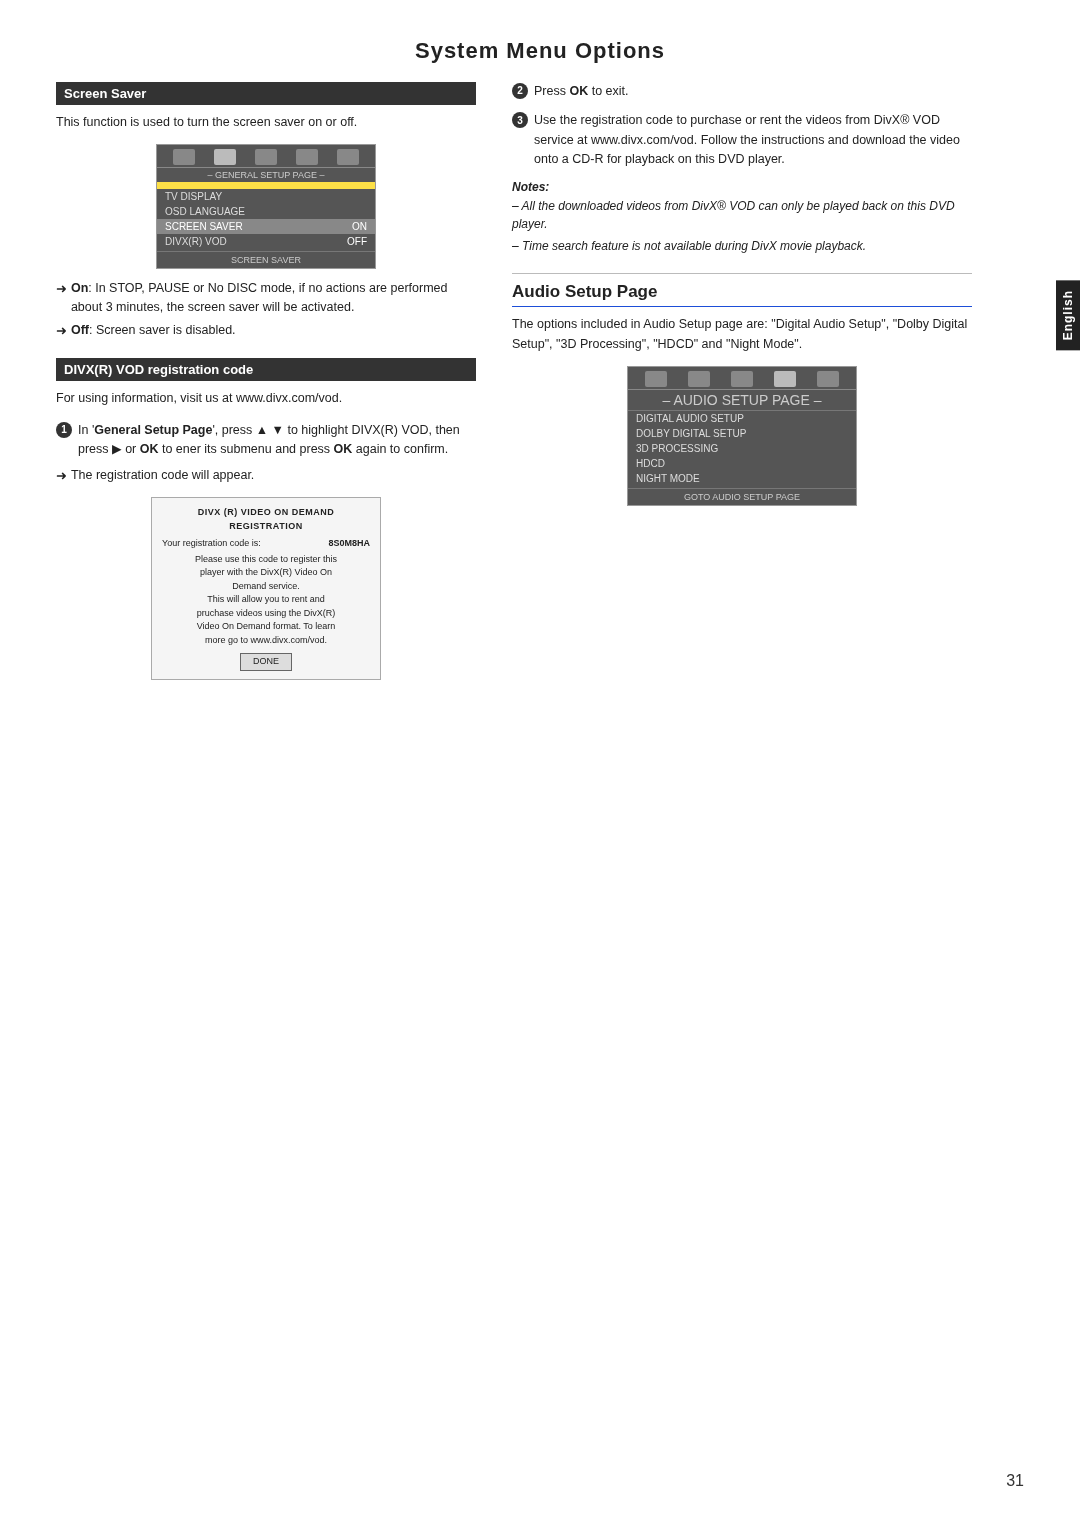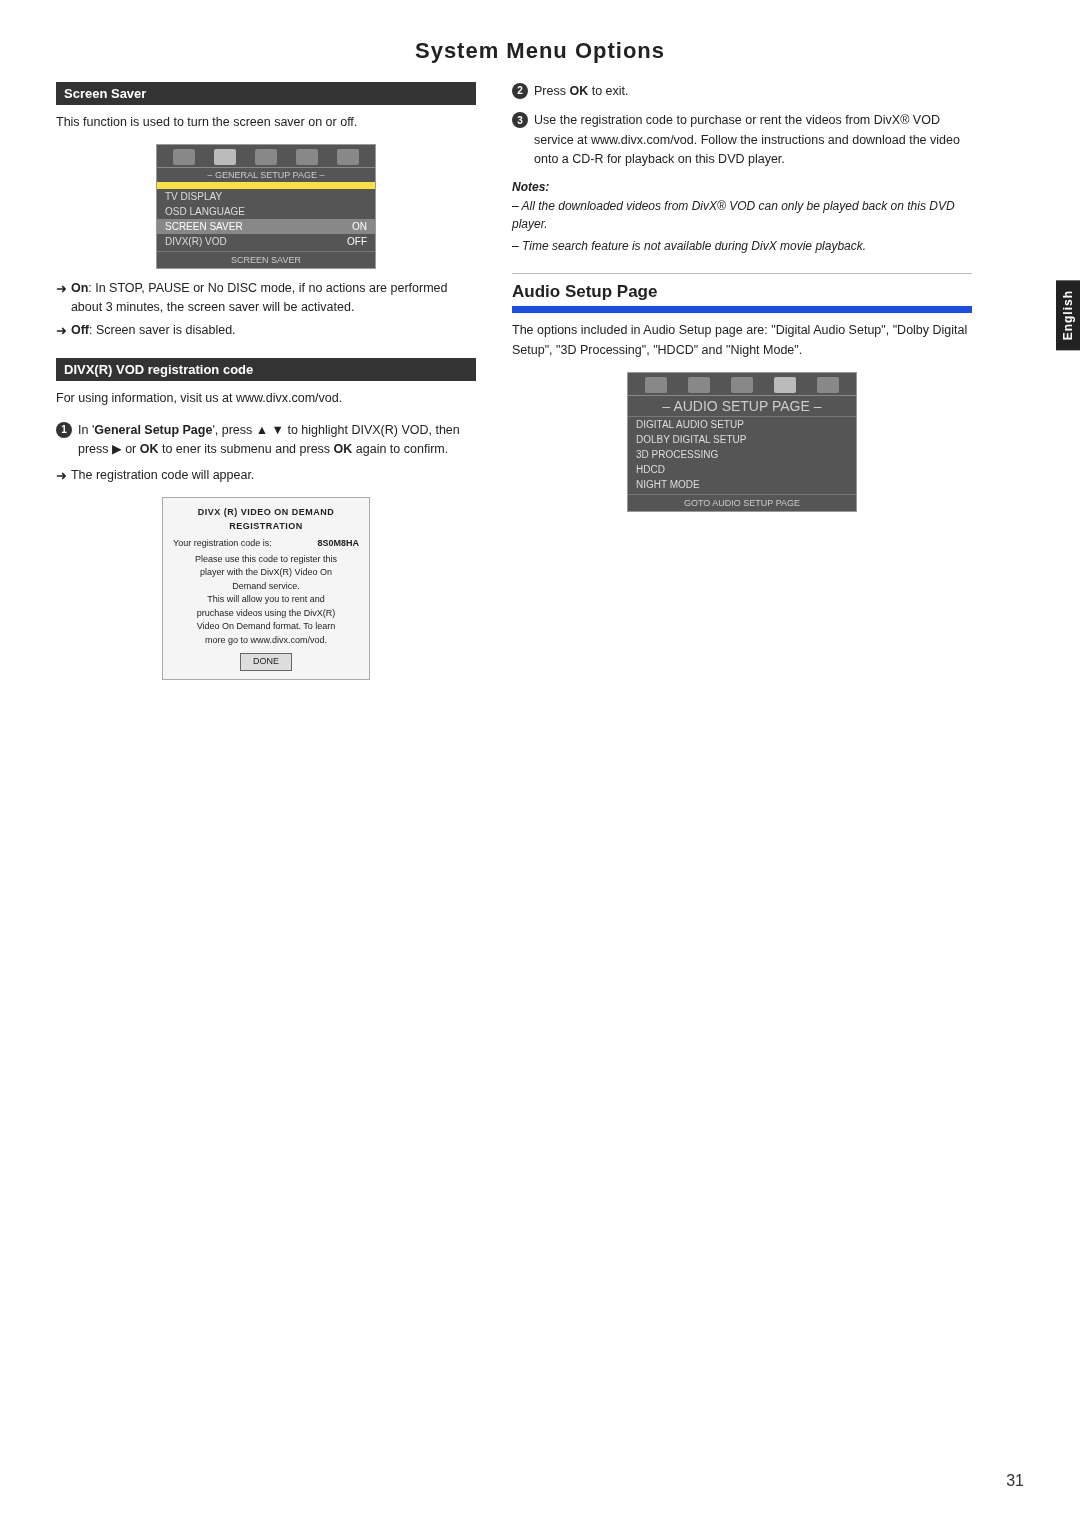--- a/index.html
+++ b/index.html
@@ -174,21 +174,21 @@
       flex-shrink: 0;
       margin-right: 6px;
       margin-top: 1px;
     }
 
     
     .reg-dialog {
       border: 1px solid #aaa;
       background: #f5f5f5;
       margin: 12px auto;
-      width: 208px;
+      width: 230px;
       padding: 8px 10px;
       font-size: 9.5px;
       color: #222;
       line-height: 1.5;
     }
     .reg-dialog .reg-title {
       font-weight: bold;
       font-size: 9px;
       text-align: center;
       margin-bottom: 4px;
@@ -213,21 +213,21 @@
       padding: 1px 12px;
       font-size: 9px;
       display: inline-block;
     }
 
     
     .audio-section-title {
       font-size: 17px;
       font-weight: bold;
       margin-bottom: 8px;
-      border-bottom: 7px solid #1d4ed8;
+      border-bottom: 1px solid #1d4ed8;
       padding-bottom: 4px;
     }
 
     
     .notes-box {
       margin: 10px 0;
     }
     .notes-title {
       font-weight: bold;
       font-style: italic;

